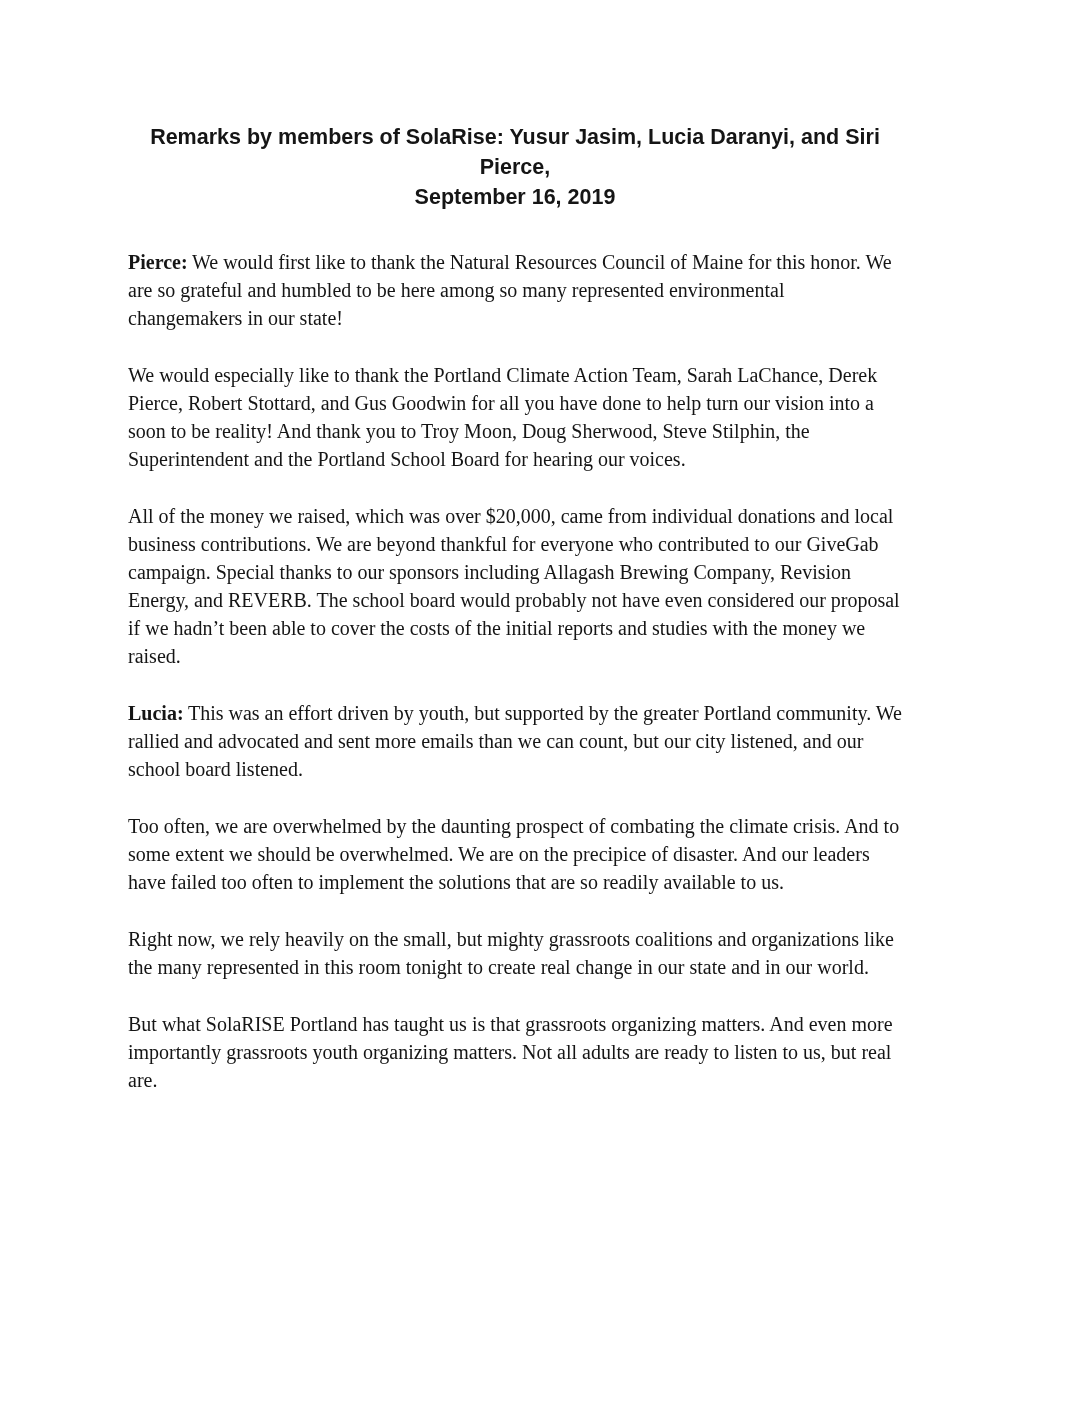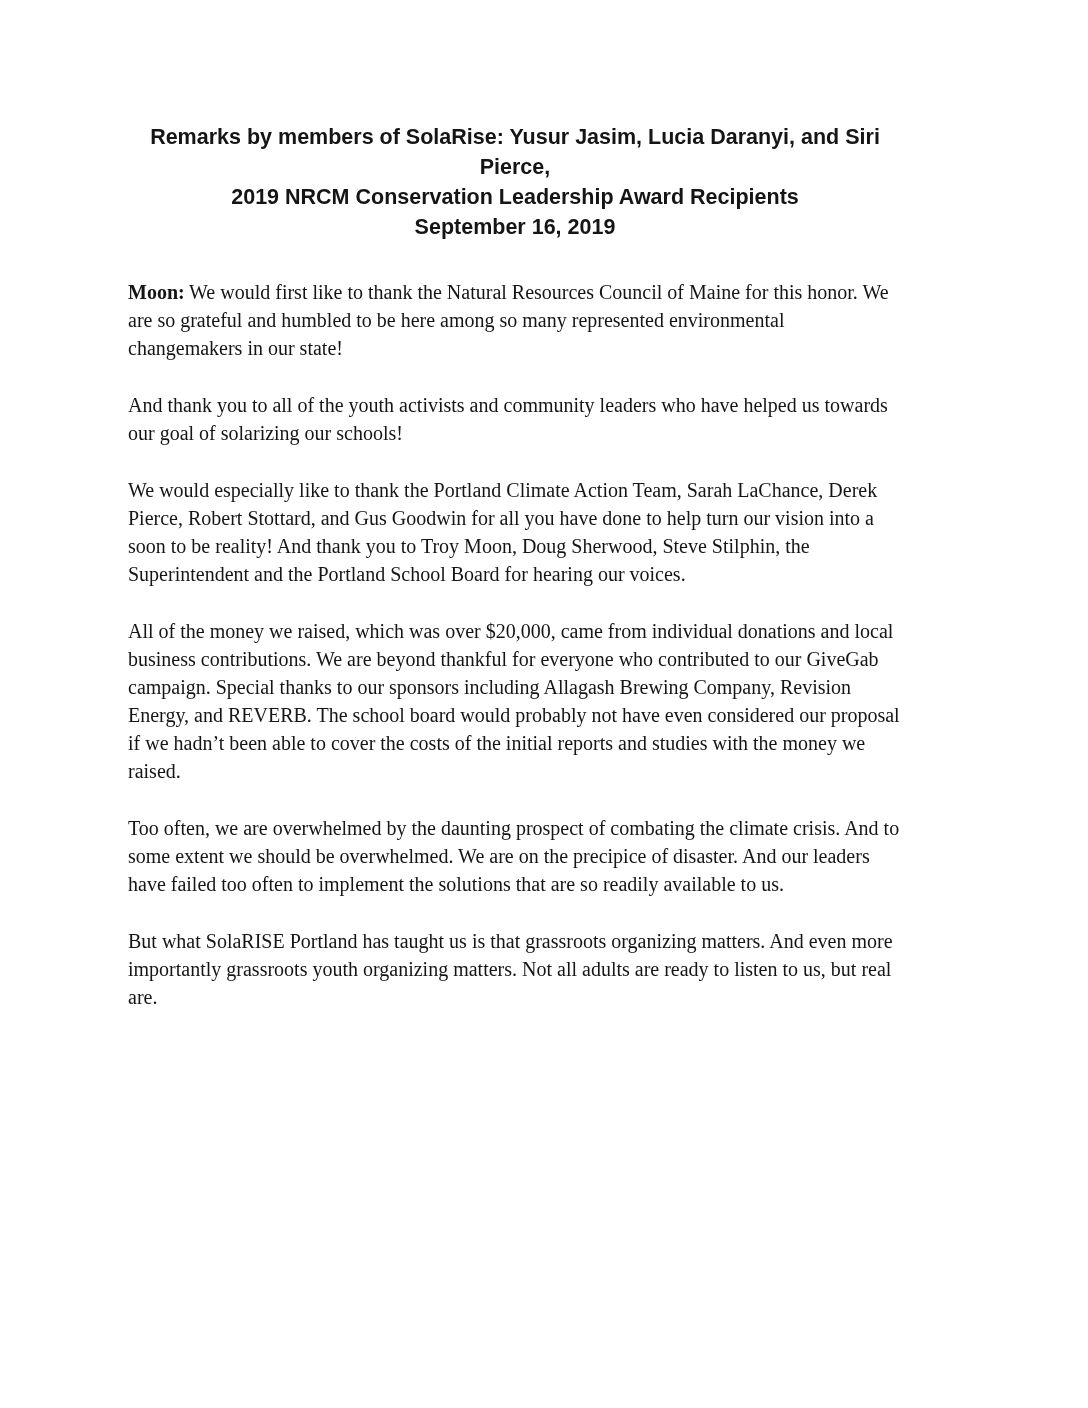--- a/index.html
+++ b/index.html
@@ -44,35 +44,35 @@
     margin-right: 0.22em;
   }
 </style>
 </head>
 <body>
 
 <div class="page">
 
   <h1 class="doc-title">
     <span class="title-line">Remarks by members of SolaRise: Yusur Jasim, Lucia Daranyi, and Siri Pierce,</span>
-    <span class="title-line">2019 NRCM Conservation Leadership Award Recipients</span>
     <span class="title-line">September 16, 2019</span>
   </h1>
 
   <div class="body-text">
 
-    <p class="para"><span class="speaker">Moon:</span><span>We would first like to thank the Natural Resources Council of Maine for this honor. We are so grateful and humbled to be here among so many represented environmental changemakers in our state!</span></p>
+    <p class="para"><span class="speaker">Pierce:</span><span>We would first like to thank the Natural Resources Council of Maine for this honor. We are so grateful and humbled to be here among so many represented environmental changemakers in our state!</span></p>
 
-    <p class="para"><span class="speaker"></span><span>And thank you to all of the youth activists and community leaders who have helped us towards our goal of solarizing our schools!</span></p>
 
     <p class="para"><span class="speaker"></span><span>We would especially like to thank the Portland Climate Action Team, Sarah LaChance, Derek Pierce, Robert Stottard, and Gus Goodwin for all you have done to help turn our vision into a soon to be reality! And thank you to Troy Moon, Doug Sherwood, Steve Stilphin, the Superintendent and the Portland School Board for hearing our voices.</span></p>
 
     <p class="para"><span class="speaker"></span><span>All of the money we raised, which was over $20,000, came from individual donations and local business contributions. We are beyond thankful for everyone who contributed to our GiveGab campaign. Special thanks to our sponsors including Allagash Brewing Company, Revision Energy, and REVERB. The school board would probably not have even considered our proposal if we hadn’t been able to cover the costs of the initial reports and studies with the money we raised.</span></p>
 
+    <p class="para"><span class="speaker">Lucia:</span><span>This was an effort driven by youth, but supported by the greater Portland community. We rallied and advocated and sent more emails than we can count, but our city listened, and our school board listened.</span></p>
 
     <p class="para"><span class="speaker"></span><span>Too often, we are overwhelmed by the daunting prospect of combating the climate crisis. And to some extent we should be overwhelmed. We are on the precipice of disaster. And our leaders have failed too often to implement the solutions that are so readily available to us.</span></p>
 
+    <p class="para"><span class="speaker"></span><span>Right now, we rely heavily on the small, but mighty grassroots coalitions and organizations like the many represented in this room tonight to create real change in our state and in our world.</span></p>
 
     <p class="para"><span class="speaker"></span><span>But what SolaRISE Portland has taught us is that grassroots organizing matters. And even more importantly grassroots youth organizing matters. Not all adults are ready to listen to us, but real are.</span></p>
 
   </div>
 
 </div>
 
 </body></html>

